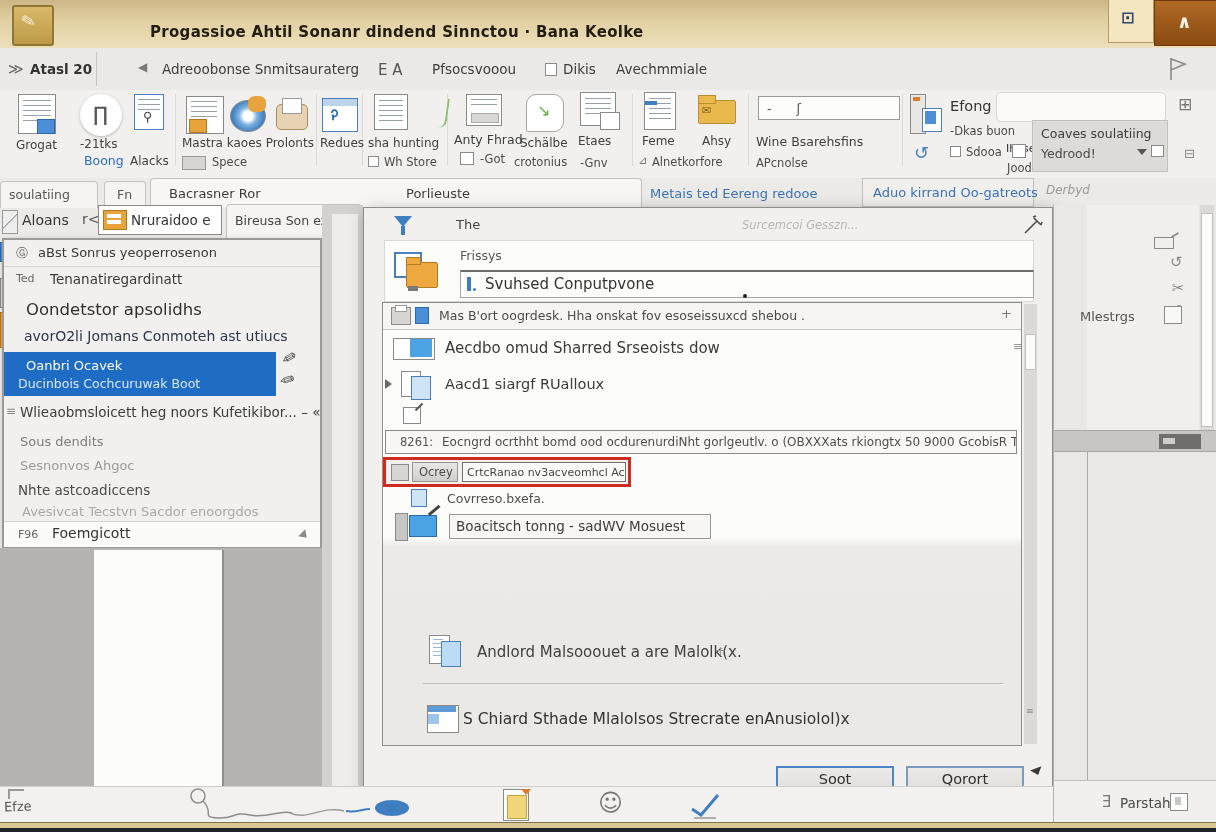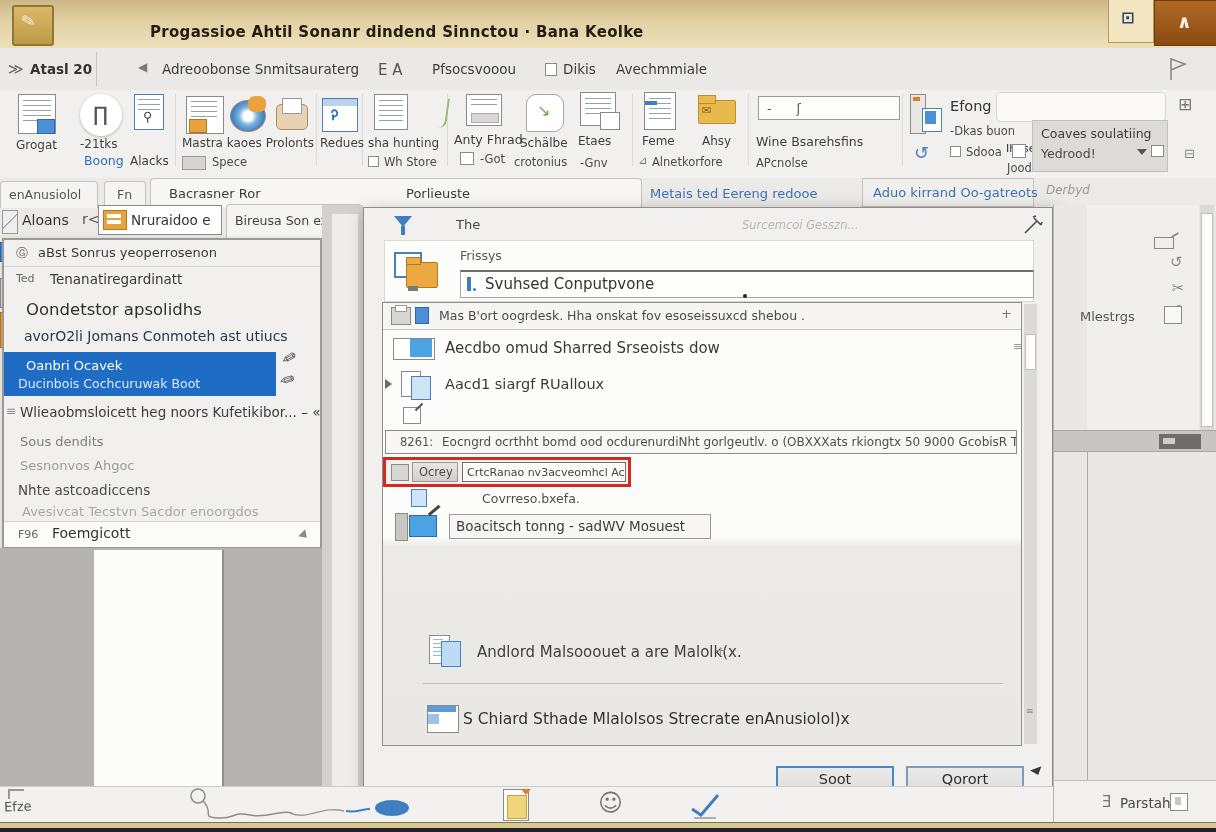--- a/index.html
+++ b/index.html
@@ -226,21 +226,21 @@
         <div class="abs tri-d" style="left:104px;top:28px;"></div>
         <div class="abs box" style="left:118px;top:24px;width:13px;height:12px;"></div>
       </div>
     </div>
     <span class="abs" style="left:1178px;top:4px;font-size:17px;color:#777;">⊞</span>
     <span class="abs" style="left:1184px;top:56px;font-size:13px;color:#888;">⊟</span>
   </div>
 
   <div class="abs tabrow">
     <div class="abs tab" style="left:0;top:3px;width:98px;height:27px;">
-      <span class="abs nw" style="left:8px;top:5px;font-size:12.5px;color:#555;">enAnusiolol</span>
+      <span class="abs nw" style="left:8px;top:5px;font-size:12.5px;color:#555;">soulatiing</span>
       </div>
     <div class="abs tab" style="left:104px;top:3px;width:42px;height:27px;">
       <span class="abs nw" style="left:12px;top:5px;font-size:12.5px;color:#555;">Fn</span>
       </div>
     <div class="abs tab" style="left:150px;top:0;width:492px;height:30px;background:#f7f6f4;">
       <span class="abs nw ltxt" style="left:18px;top:7px;">Bacrasner Ror</span>
       <span class="abs nw ltxt" style="left:255px;top:7px;">Porlieuste</span>
       </div>
     <span class="abs nw" style="left:650px;top:8px;font-size:13px;color:#3a72b5;">Metais ted Eereng redooe</span>
     <div class="abs" style="left:862px;top:0;width:172px;height:29px;border:1px solid #c4c2bf;box-sizing:border-box;background:#f0efec;">
@@ -378,21 +378,21 @@
         <div class="abs" style="left:5px;top:4px;width:16px;height:15px;background:#d8d6d3;border:1px solid #8a8a8a;"></div>
         <div class="abs" style="left:26px;top:2px;width:46px;height:20px;background:linear-gradient(180deg,#e8e7e5,#cfcecb);border:1px solid #989694;box-sizing:border-box;">
           <span class="abs nw" style="left:6px;top:2px;font-size:11.5px;color:#4a4a4a;">Ocrey</span>
           </div>
         <div class="abs" style="left:76px;top:2px;width:164px;height:20px;background:#fbfbfa;border:1px solid #6f6d6a;box-sizing:border-box;overflow:hidden;">
           <span class="abs nw" style="left:4px;top:3px;font-size:11px;color:#444;">CrtcRanao nv3acveomhcl Aces] 1</span>
           </div>
         </div>
 
       <div class="abs" style="left:28px;top:186px;width:14px;height:16px;background:#cfe4f7;border:1px solid #4a7fbe;"></div>
-      <span class="abs nw" style="left:64px;top:188px;font-size:12.5px;color:#4e4e4e;margin-left:35px;">Covrreso.bxefa.</span>
+      <span class="abs nw" style="left:64px;top:188px;font-size:12.5px;color:#4e4e4e;">Covrreso.bxefa.</span>
 
       <div class="abs" style="left:0;top:204px;width:638px;height:38px;">
         <div class="abs" style="left:12px;top:4px;width:50px;height:30px;">
           <div class="abs" style="left:0;top:2px;width:11px;height:26px;background:#c9c7c4;border:1px solid #8a8a8a;"></div>
           <div class="abs" style="left:14px;top:4px;width:26px;height:20px;background:#4ba3e3;border:1px solid #2f6aa8;"></div>
           <div class="abs" style="left:32px;top:-2px;width:14px;height:2.5px;background:#444;transform:rotate(-40deg);"></div>
           </div>
         <div class="abs" style="left:66px;top:7px;width:262px;height:25px;background:#f7f6f4;border:1px solid #9a9896;box-sizing:border-box;">
           <span class="abs nw" style="left:6px;top:3px;font-size:13.5px;color:#3c3c3c;">Boacitsch tonng - sadWV Mosuest</span>
           </div>

